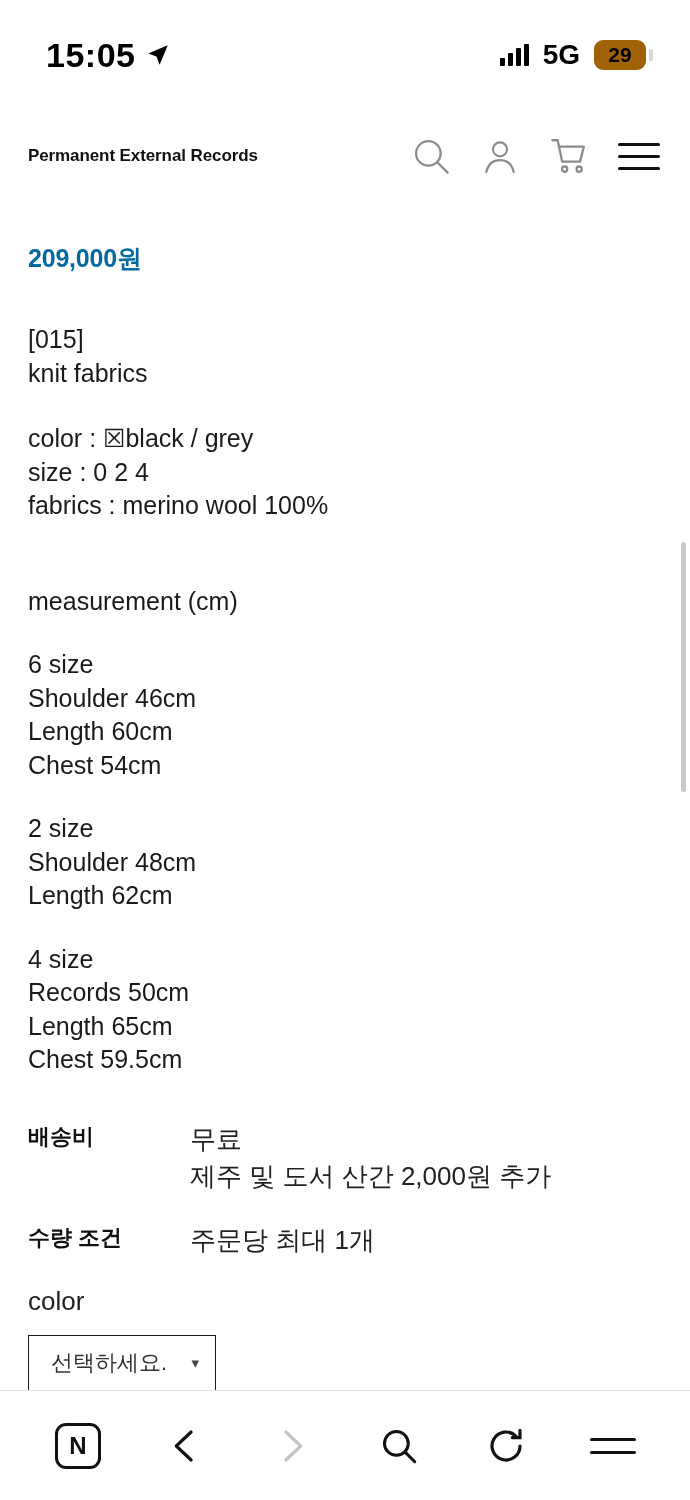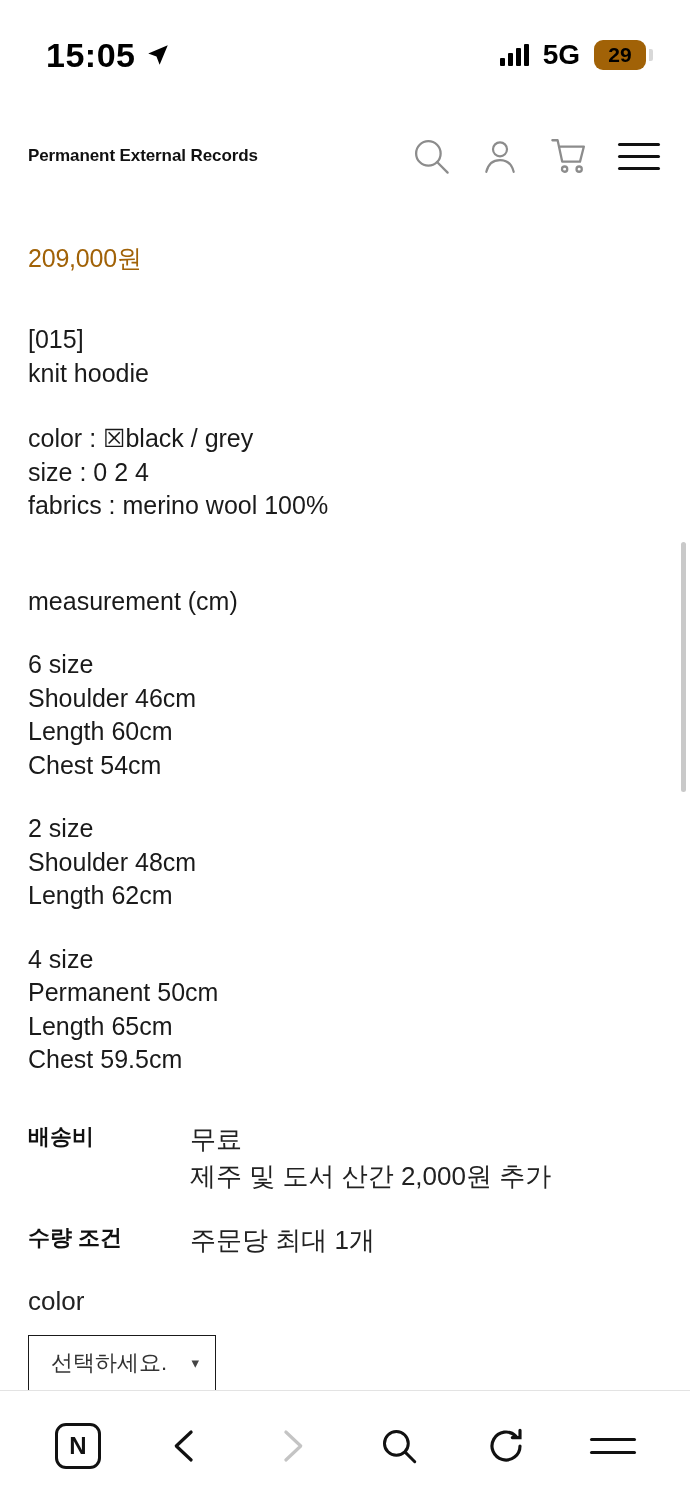--- a/index.html
+++ b/index.html
@@ -124,23 +124,24 @@
 
   
   .content {
     flex: 1 1 auto;
     position: relative;
     padding: 0 28px;
     overflow: hidden;
   }
   .price {
     font-size: 25px;
-    color: #a16207;
+    color: #0369a1;
     margin: 40px 0 0 0;
     letter-spacing: -0.2px;
+    font-weight: bold;
   }
   .desc {
     margin-top: 48px;
     font-size: 25px;
     line-height: 1.34;
     color: #1a1a1a;
   }
   .desc p { margin: 0; }
   .spacer-1 { height: 32px; }
   .spacer-2 { height: 62px; }
@@ -298,21 +299,21 @@
       </div>
     </div>
   </div>
 
   <div class="content">
 
     <div class="price">209,000원</div>
 
     <div class="desc">
       <p>[015]</p>
-      <p>knit hoodie</p>
+      <p>knit fabrics</p>
       <div class="spacer-1"></div>
       <p>color : ☒black / grey</p>
       <p>size : 0 2 4</p>
       <p>fabrics : merino wool 100%</p>
       <div class="spacer-2"></div>
       <p>measurement (cm)</p>
       <div class="spacer-3"></div>
 
       <div class="block">
         <p>6 size</p>
@@ -322,21 +323,21 @@
       </div>
       <div class="spacer-3"></div>
       <div class="block">
         <p>2 size</p>
         <p>Shoulder 48cm</p>
         <p>Length 62cm</p>
       </div>
       <div class="spacer-3"></div>
       <div class="block">
         <p>4 size</p>
-        <p>Permanent 50cm</p>
+        <p>Records 50cm</p>
         <p>Length 65cm</p>
         <p>Chest 59.5cm</p>
       </div>
     </div>
 
     <div class="info">
       <div class="info-row">
         <div class="info-label">배송비</div>
         <div class="info-value">
           <p>무료</p>

